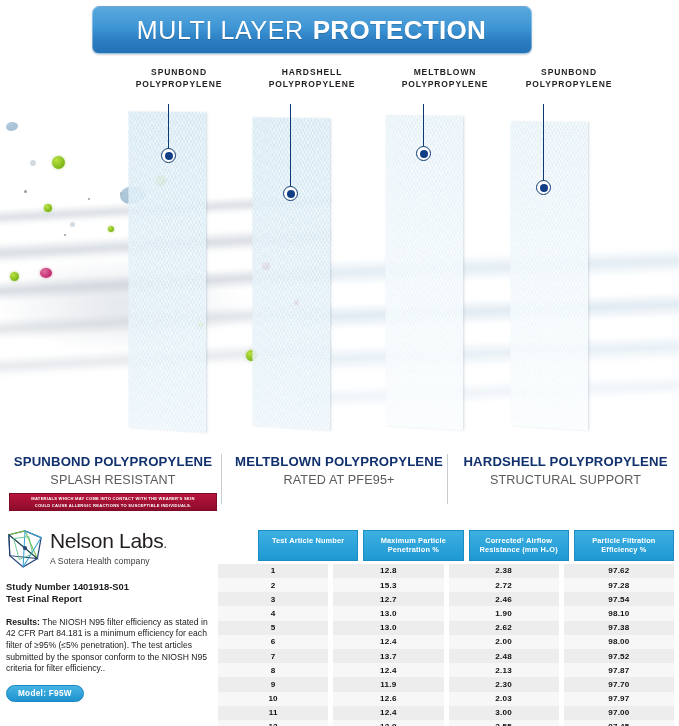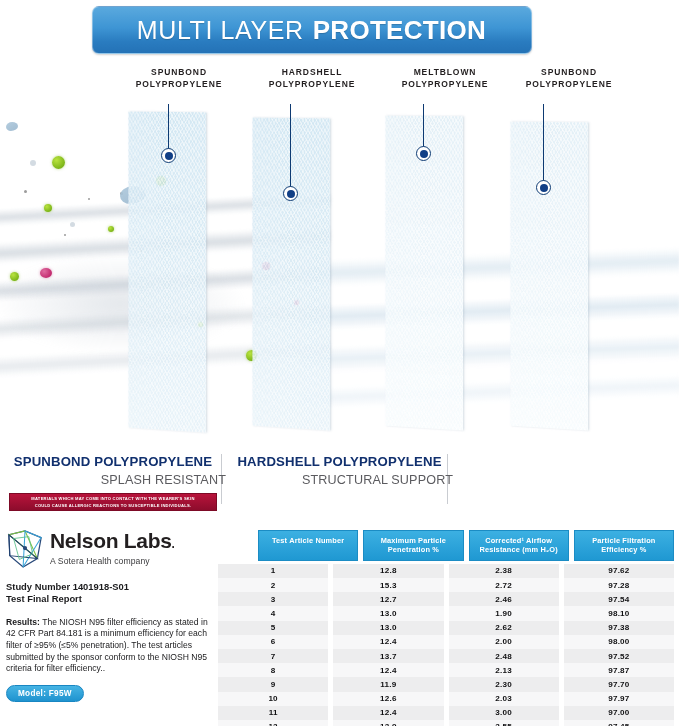--- a/index.html
+++ b/index.html
@@ -150,21 +150,21 @@
   }
   .desc-col { position: relative; padding-top: 2px; }
   .desc-col.col-a { width: 226px; }
   .desc-col.col-b { width: 226px; }
   .desc-col.col-c { width: 227px; }
   .desc-title {
     font-size: 13.2px; font-weight: 700; color: #11306e;
     letter-spacing: 0.15px; text-align: center; line-height: 16px;
   }
   .desc-sub {
-    font-size: 12.6px; color: #5b5b5f; text-align: right;
+    font-size: 12.6px; color: #5b5b5f; text-align: center;
     margin-top: 3px; letter-spacing: 0.15px;
   }
   .vdiv {
     position: absolute; top: 2px; width: 1px; height: 50px;
     background: #c9ccd1;
   }
   .vdiv-a { left: 221px; }
   .vdiv-b { left: 447px; }
   .warn-band {
     margin: 6px auto 0; width: 208px; height: 18px;
@@ -174,21 +174,21 @@
     color: #ffffff; line-height: 7.5px;
   }
   .warn-l { font-size: 4.1px; font-weight: 700; letter-spacing: 0.25px; white-space: nowrap; }
 
   
   .report { position: absolute; left: 6px; top: 528px; width: 205px; }
   .logo-row { display: flex; align-items: flex-start; gap: 6px; }
   .logo-mark { width: 38px; height: 40px; flex: 0 0 38px; margin-top: 1px; }
   .logo-text { padding-top: 2px; }
   .logo-name {
-    font-size: 21px; color: #231f20; font-weight: 700; letter-spacing: -0.3px;
+    font-size: 21px; color: #231f20; font-weight: 400; letter-spacing: -0.3px;
     line-height: 22px; font-family: "Liberation Sans", sans-serif;
   }
   .logo-name .dot { font-size: 12px; }
   .logo-tag { font-size: 8.6px; color: #3b3b3d; letter-spacing: 0.1px; margin-top: 1px; }
 
   .study { margin-top: 12px; font-size: 9.4px; color: #1b1b1d; line-height: 12.4px; font-weight: 600; }
   .results { margin-top: 11px; font-size: 8.6px; color: #1b1b1d; line-height: 11.6px; text-align: left; }
   .results b { font-weight: 700; }
   .model-pill {
     margin-top: 10px; display: inline-block;
@@ -297,20 +297,24 @@
 
   <div class="desc-col col-a">
     <div class="desc-title">SPUNBOND POLYPROPYLENE</div>
     <div class="desc-sub">SPLASH RESISTANT</div>
     <div class="warn-band">
       <div class="warn-l">MATERIALS WHICH MAY COME INTO CONTACT WITH THE WEARER'S SKIN</div>
       <div class="warn-l">COULD CAUSE ALLERGIC REACTIONS TO SUSCEPTIBLE INDIVIDUALS.</div>
     </div>
   </div>
 
+  <div class="desc-col col-b">
+    <div class="desc-title">MELTBLOWN POLYPROPYLENE</div>
+    <div class="desc-sub">RATED AT PFE95+</div>
+  </div>
 
   <div class="desc-col col-c">
     <div class="desc-title">HARDSHELL POLYPROPYLENE</div>
     <div class="desc-sub">STRUCTURAL SUPPORT</div>
   </div>
 </div>
 
 <div class="report">
   <div class="logo-row">
     <svg class="logo-mark" viewBox="0 0 40 42">

